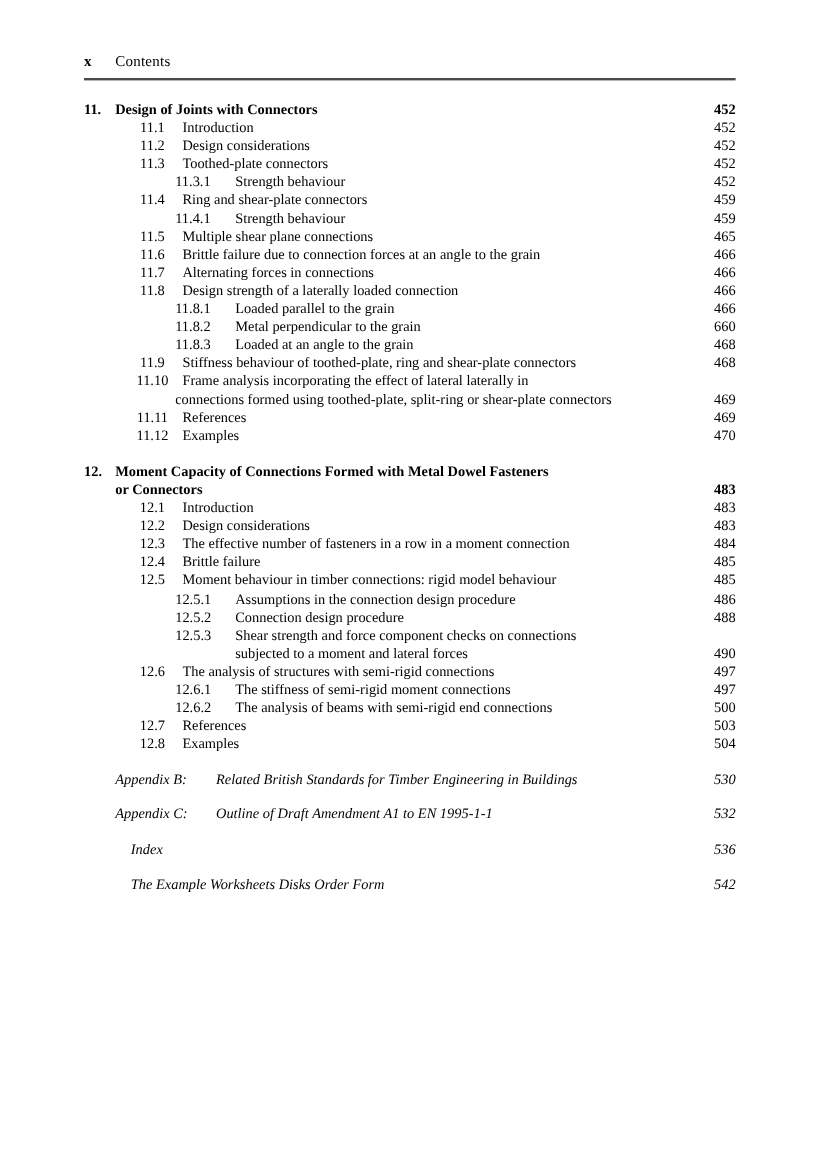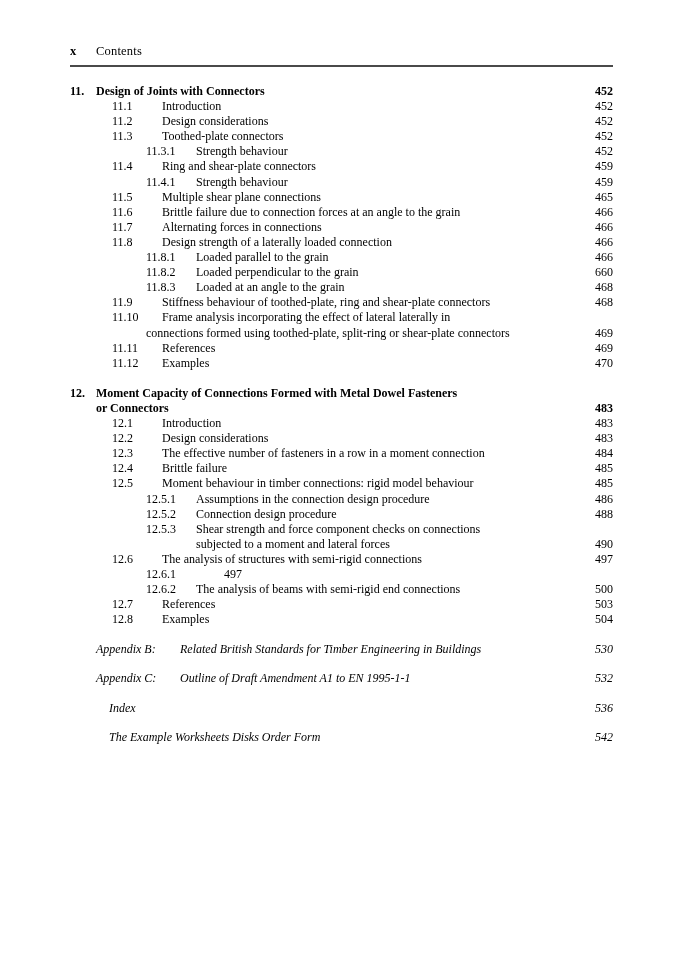--- a/index.html
+++ b/index.html
@@ -67,21 +67,22 @@
     white-space: nowrap;
   }
 
   
   .num-chapter {
     flex: 0 0 26px;
     font-weight: bold;
   }
   .num-section {
     flex: 0 0 50px;
-    margin-left: 42px;
+    margin-left: 32px;
+    text-align: center;
   }
   .num-subsection {
     flex: 0 0 50px;
     margin-left: 76px;
   }
   .label {
     flex: 1 1 auto;
     overflow: hidden;
   }
   .label.bold { font-weight: bold; }
@@ -190,21 +191,21 @@
           <span class="label">Design strength of a laterally loaded connection</span>
           <span class="page-no">466</span>
         </div>
         <div class="row">
           <span class="num-subsection">11.8.1</span>
           <span class="label">Loaded parallel to the grain</span>
           <span class="page-no">466</span>
         </div>
         <div class="row">
           <span class="num-subsection">11.8.2</span>
-          <span class="label">Loaded perpendicular to the grain</span>
+          <span class="label">Metal perpendicular to the grain</span>
           <span class="page-no">660</span>
         </div>
         <div class="row">
           <span class="num-subsection">11.8.3</span>
           <span class="label">Loaded at an angle to the grain</span>
           <span class="page-no">468</span>
         </div>
         <div class="row">
           <span class="num-section">11.9</span>
           <span class="label">Stiffness behaviour of toothed-plate, ring and shear-plate connectors</span>
@@ -288,20 +289,21 @@
           <span class="label">subjected to a moment and lateral forces</span>
           <span class="page-no">490</span>
         </div>
         <div class="row">
           <span class="num-section">12.6</span>
           <span class="label">The analysis of structures with semi-rigid connections</span>
           <span class="page-no">497</span>
         </div>
         <div class="row">
           <span class="num-subsection">12.6.1</span>
+          <span class="label">The stiffness of semi-rigid moment connections</span>
           <span class="page-no">497</span>
         </div>
         <div class="row">
           <span class="num-subsection">12.6.2</span>
           <span class="label">The analysis of beams with semi-rigid end connections</span>
           <span class="page-no">500</span>
         </div>
         <div class="row">
           <span class="num-section">12.7</span>
           <span class="label">References</span>

